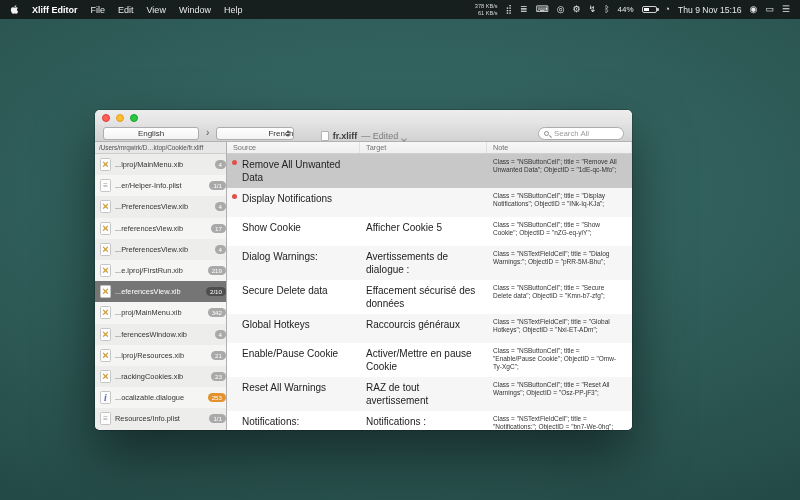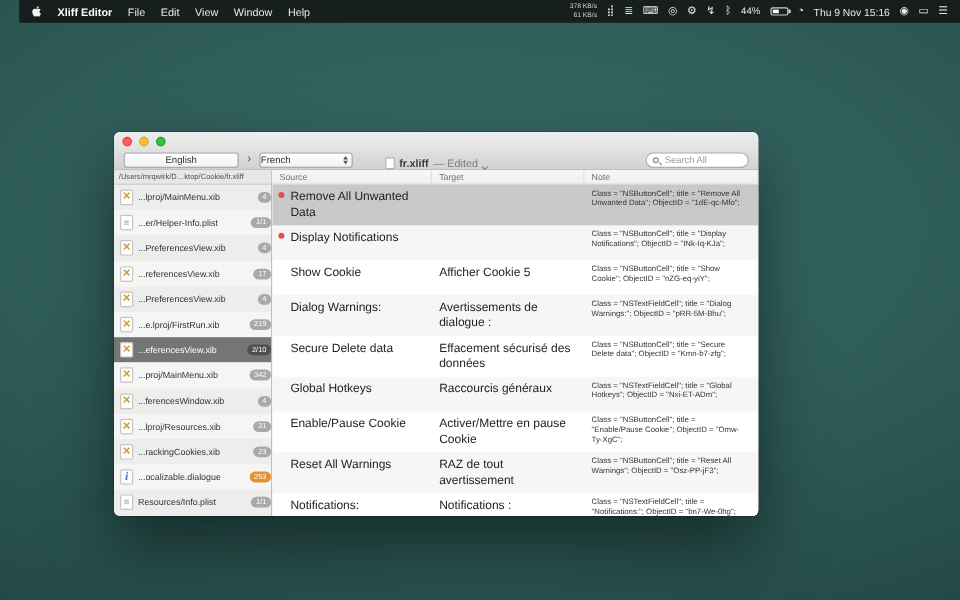--- a/index.html
+++ b/index.html
@@ -2,21 +2,21 @@
 <html><head>
 <meta charset="utf-8">
 <style>
   * { margin:0; padding:0; box-sizing:border-box; }
   html,body { width:800px; height:500px; overflow:hidden; font-family:"Liberation Sans", sans-serif; }
 
   .desktop { position:relative; width:800px; height:500px;
     background: radial-gradient(120% 95% at 50% 38%, #3a6f6b 0%, #2d5955 48%, #1c3d3b 100%); }
 
   
-  .menubar { position:absolute; top:0; left:16px; right:0; height:19px;
+  .menubar { position:absolute; top:0; left:0; right:0; height:19px;
     background:rgba(21,25,25,0.92); display:flex; align-items:center;
     padding:0 10px; color:#eee; font-size:9px; }
   .mb-left { display:flex; align-items:center; gap:13px; }
   .apple { display:flex; align-items:center; }
   .apple svg { width:9px; height:11px; fill:#f2f2f2; }
   .mb-app { font-weight:bold; color:#fff; }
   .mb-item { color:#e8e8e8; }
   .mb-right { margin-left:auto; display:flex; align-items:center; gap:8px; font-size:8.5px; color:#e8e8e8; }
   .net { display:flex; flex-direction:column; align-items:flex-end; font-size:5.6px; line-height:1.15; color:#d8d8d8; }
   .mb-ic { font-size:9px; line-height:1; }
@@ -47,21 +47,21 @@
   .tchev { width:4px; height:4px; border-right:1px solid #8a8a8a; border-bottom:1px solid #8a8a8a; transform:rotate(45deg); margin-top:-2px; }
 
   .toolbar { height:17px; flex:none; background:linear-gradient(#e1e0e1,#d3d2d3);
     border-bottom:1px solid #b3b1b3; display:flex; align-items:center; padding:0 8px; gap:7px; }
   .lang-btn { width:96px; height:13px; background:linear-gradient(#ffffff,#f3f3f3);
     border:1px solid #aeacae; border-radius:3px; font-size:8px; color:#333;
     display:flex; align-items:center; justify-content:center; font-family:"Liberation Sans", sans-serif; }
   .dir-chev { color:#555; font-size:10px; line-height:1; }
   .lang-pop { position:relative; width:78px; height:13px; background:linear-gradient(#ffffff,#f3f3f3);
     border:1px solid #aeacae; border-radius:3px; font-size:8px; color:#333;
-    display:flex; align-items:center; justify-content:flex-start; font-family:"Liberation Sans", sans-serif; }
+    display:flex; align-items:center; justify-content:flex-end; font-family:"Liberation Sans", sans-serif; }
   .pop-arrows { position:absolute; right:3px; top:2.5px; display:flex; flex-direction:column; gap:1px; }
   .tri-up { width:0; height:0; border-left:2.5px solid transparent; border-right:2.5px solid transparent; border-bottom:3px solid #555; }
   .tri-down { width:0; height:0; border-left:2.5px solid transparent; border-right:2.5px solid transparent; border-top:3px solid #555; }
   .search { margin-left:auto; position:relative; width:86px; height:13px; background:#fff;
     border:1px solid #aeacae; border-radius:7px; display:flex; align-items:center; padding-left:15px; }
   .mag { position:absolute; left:5px; top:3px; width:5px; height:5px; border:1px solid #8b8b8b; border-radius:50%; }
   .mag::after { content:""; position:absolute; left:3.6px; top:4.2px; width:3px; height:1px; background:#8b8b8b; transform:rotate(45deg); }
   .search .ph { font-size:7.8px; color:#9a9a9a; }
 
   .wbody { flex:1; display:flex; min-height:0; }

